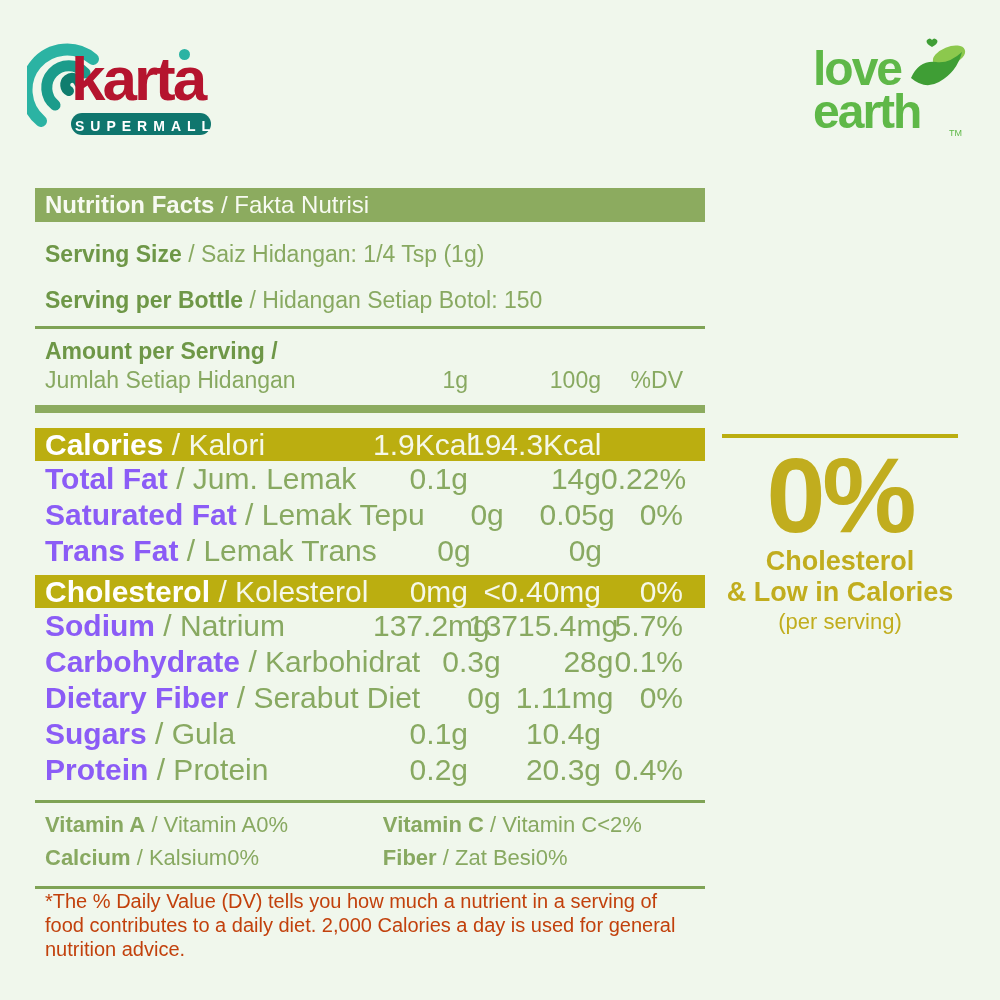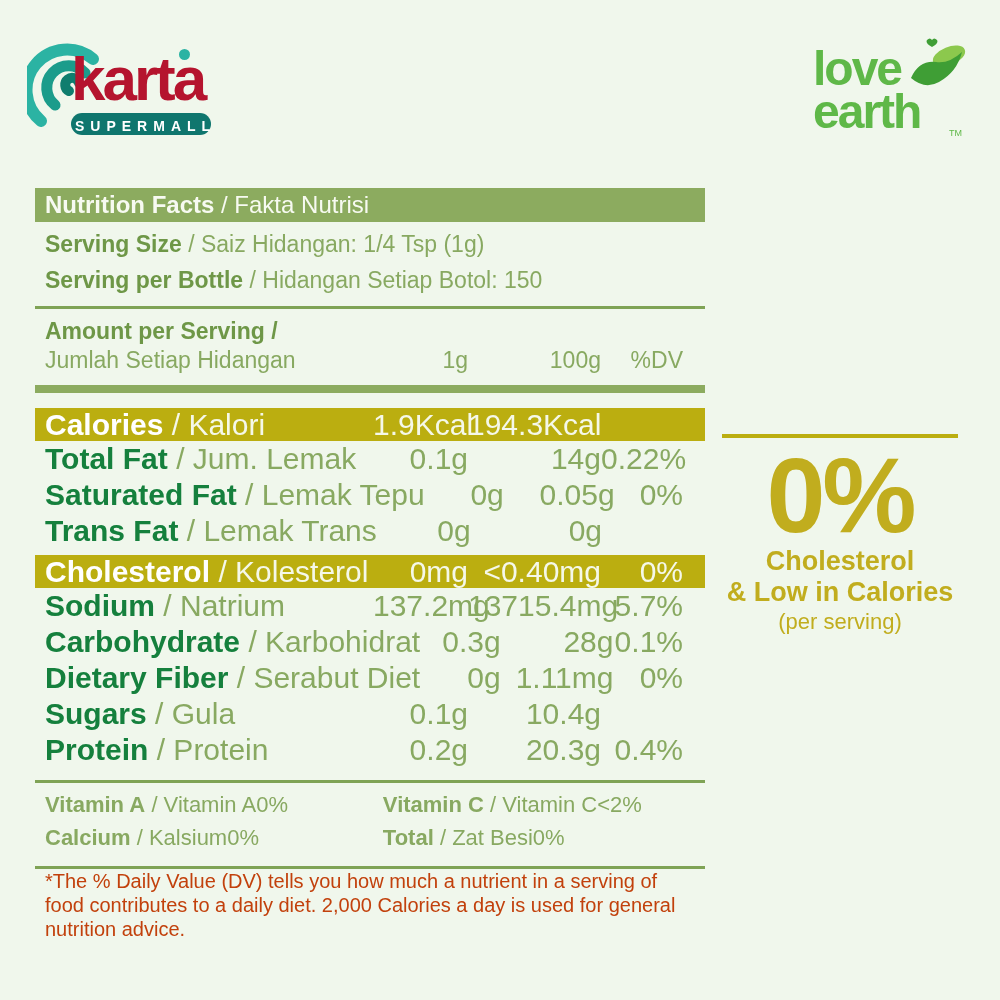--- a/index.html
+++ b/index.html
@@ -26,35 +26,35 @@
   #love-earth .le2{font-size:48px;letter-spacing:-2px;line-height:44px;margin-top:-4px;}
   #love-earth .bird{position:absolute;left:92px;top:-6px;}
   #love-earth .tm{font-size:9px;font-weight:400;vertical-align:baseline;color:#5fb848;
     position:absolute;left:136px;top:84px;}
 
   
   #label{position:absolute;left:35px;top:188px;width:670px;color:#88a961;}
   #label .ben{color:#6e9747;font-weight:700;}
   .header-bar{background:#8cab5f;color:#f7faf1;height:34px;line-height:34px;
     padding-left:10px;font-size:24px;}
-  .serv{font-size:23px;padding-left:10px;margin-top:9px;white-space:nowrap;}
+  .serv{font-size:23px;padding-left:10px;margin-top:19px;white-space:nowrap;}
   .rule{border:none;border-top:3px solid #7fa355;margin:12px 0 0 0;}
   .rule-thick{border:none;border-top:8px solid #8cab5f;margin:10px 0 0 0;}
   .amount-l1{padding-left:10px;margin-top:9px;font-size:23px;color:#6e9747;font-weight:700;}
   .amt-row{display:flex;align-items:center;font-size:23px;padding:0 22px 0 10px;height:30px;}
   .amt-row .tlabel{flex:1;}
   .c1{width:95px;text-align:right;}
   .c2{width:133px;text-align:right;}
   .c3{width:82px;text-align:right;}
   .trow{display:flex;align-items:center;height:36px;font-size:30px;padding:0 22px 0 10px;}
   .trow .tlabel{flex:1;white-space:nowrap;}
   .trow.hl{background:#bbae10;color:#f5f8e9;height:33px;margin-top:6px;}
   .trow.hl:first-child{margin-top:15px;}
   .trow.hl .b{color:#ffffff;}
-  .trow .b{color:#15803d;}
+  .trow .b{color:#8b5cf6;}
   .vgrid{display:grid;grid-template-columns:47% 53%;padding:0 22px 0 10px;margin-top:5px;}
   .vcell{display:flex;align-items:center;height:33px;
     font-size:22px;white-space:nowrap;}
   .vcell.right{padding-left:38px;}
   .footnote{margin-top:0;padding-left:10px;font-size:20px;line-height:24px;
     color:#c2410c;width:645px;}
 
   
   #callout{position:absolute;left:716px;top:434px;width:248px;text-align:center;color:#c1ad1e;}
   .callout-rule{border:none;border-top:4px solid #bbae10;margin:0 6px;}
@@ -208,21 +208,21 @@
     <span><span class="b v-en">Vitamin C</span> <span class="v-ms">/ Vitamin C</span></span>
     <span class="v-val">&lt;2%</span>
   </div>
 
   <div class="vcell">
     <span><span class="b v-en">Calcium</span> <span class="v-ms">/ Kalsium</span></span>
     <span class="v-val">0%</span>
   </div>
 
   <div class="vcell right">
-    <span><span class="b v-en">Total</span> <span class="v-ms">/ Zat Besi</span></span>
+    <span><span class="b v-en">Fiber</span> <span class="v-ms">/ Zat Besi</span></span>
     <span class="v-val">0%</span>
   </div>
 </div>
 
   <hr class="rule">
 
   <div class="footnote">*The % Daily Value (DV) tells you how much a nutrient in a serving of food contributes to a daily diet. 2,000 Calories a day is used for general nutrition advice.</div>
 </div>
 
 <div id="callout">

